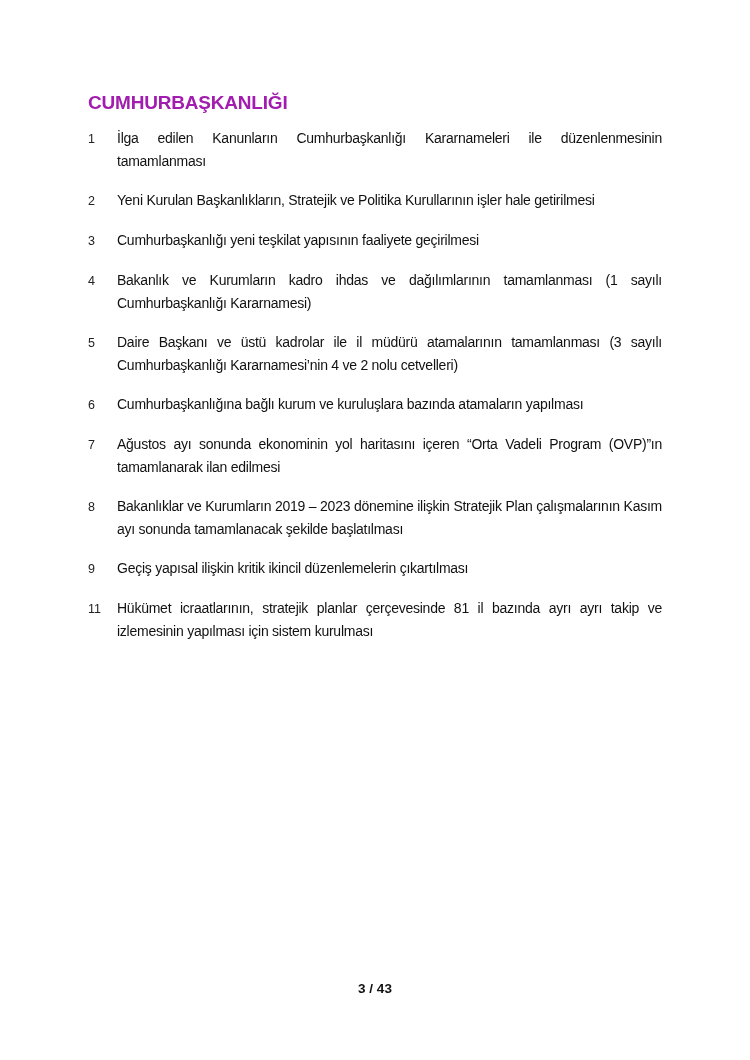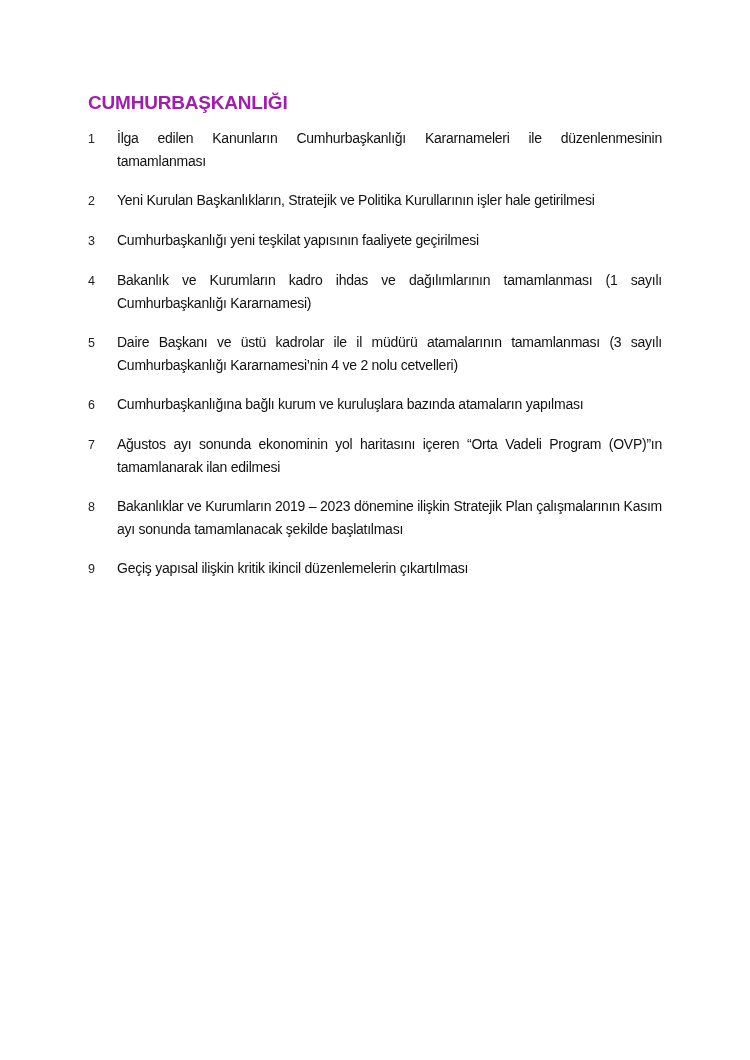--- a/index.html
+++ b/index.html
@@ -110,15 +110,20 @@
       <span class="text">Ağustos ayı sonunda ekonominin yol haritasını içeren “Orta Vadeli Program (OVP)”ın tamamlanarak ilan edilmesi</span>
     </li>
     <li class="item">
       <span class="num">8</span>
       <span class="text">Bakanlıklar ve Kurumların 2019 – 2023 dönemine ilişkin Stratejik Plan çalışmalarının Kasım ayı sonunda tamamlanacak şekilde başlatılması</span>
     </li>
     <li class="item">
       <span class="num">9</span>
       <span class="text">Geçiş yapısal ilişkin kritik ikincil düzenlemelerin çıkartılması</span>
     </li>
+    <li class="item">
+      <span class="num">11</span>
+      <span class="text">Hükümet icraatlarının, stratejik planlar çerçevesinde 81 il bazında ayrı ayrı takip ve izlemesinin yapılması için sistem kurulması</span>
+    </li>
   </ol>
 
+  <div class="footer">3 / 43</div>
 </div>
 
 </body></html>

